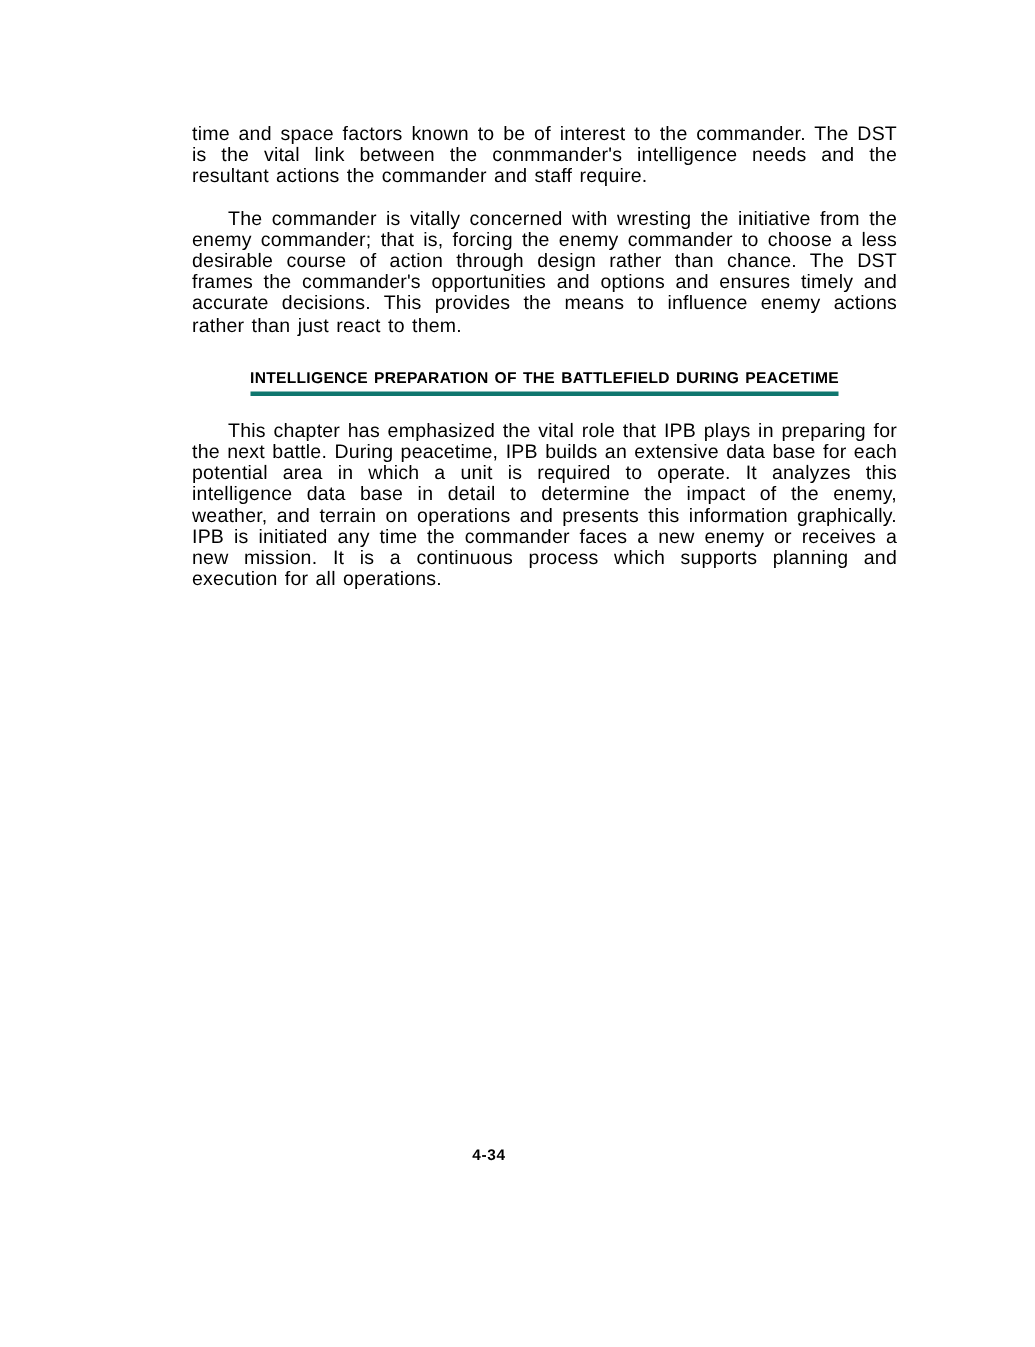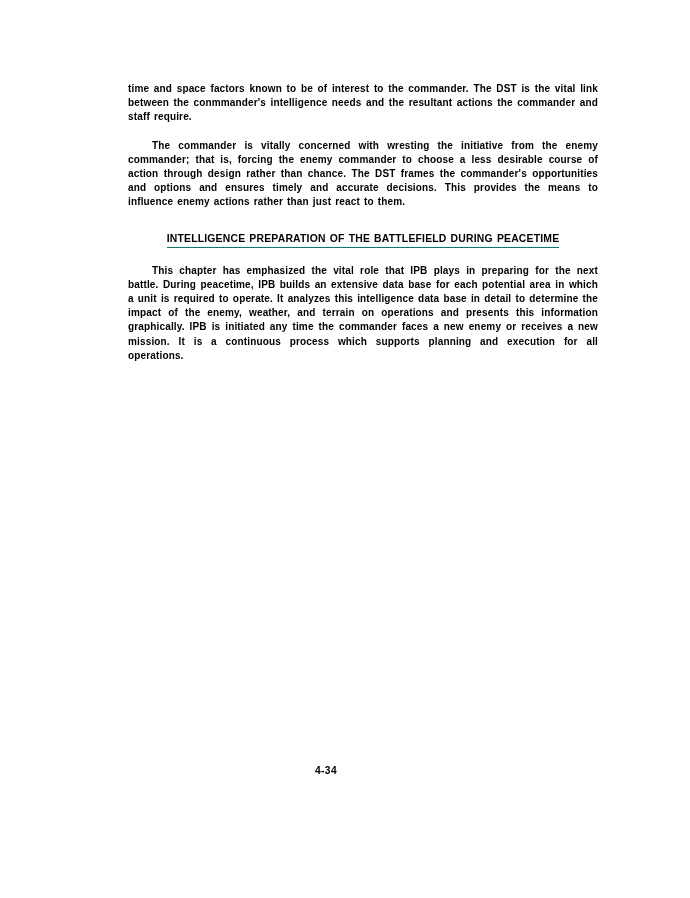--- a/index.html
+++ b/index.html
@@ -24,46 +24,46 @@
     background: #ffffff;
   }
   .content {
     position: absolute;
     left: 128px;
     top: 82px;
     width: 470px;
   }
   p {
     margin: 0 0 0 0;
-    font-size: 10px;
+    font-size: 13px;
     line-height: 14.2px;
     text-align: justify;
     letter-spacing: 0.15px;
     word-spacing: 1.1px;
-    font-weight: bold;
+    font-weight: normal;
   }
   .para-gap {
     height: 14px;
   }
   .indent {
     display: inline-block;
     width: 24px;
   }
   .heading-wrap {
     margin-top: 18px;
     margin-bottom: 16px;
     text-align: center;
   }
   .heading {
     display: inline-block;
     font-size: 10.4px;
     font-weight: bold;
     letter-spacing: 0.2px;
     word-spacing: 1px;
-    border-bottom: 1px solid #0f766e;
+    border-bottom: 3px solid #0f766e;
     padding-bottom: 1px;
     line-height: 14px;
   }
   .footer {
     position: absolute;
     left: 0;
     top: 765px;
     width: 652px;
     text-align: center;
     font-size: 10.3px;

